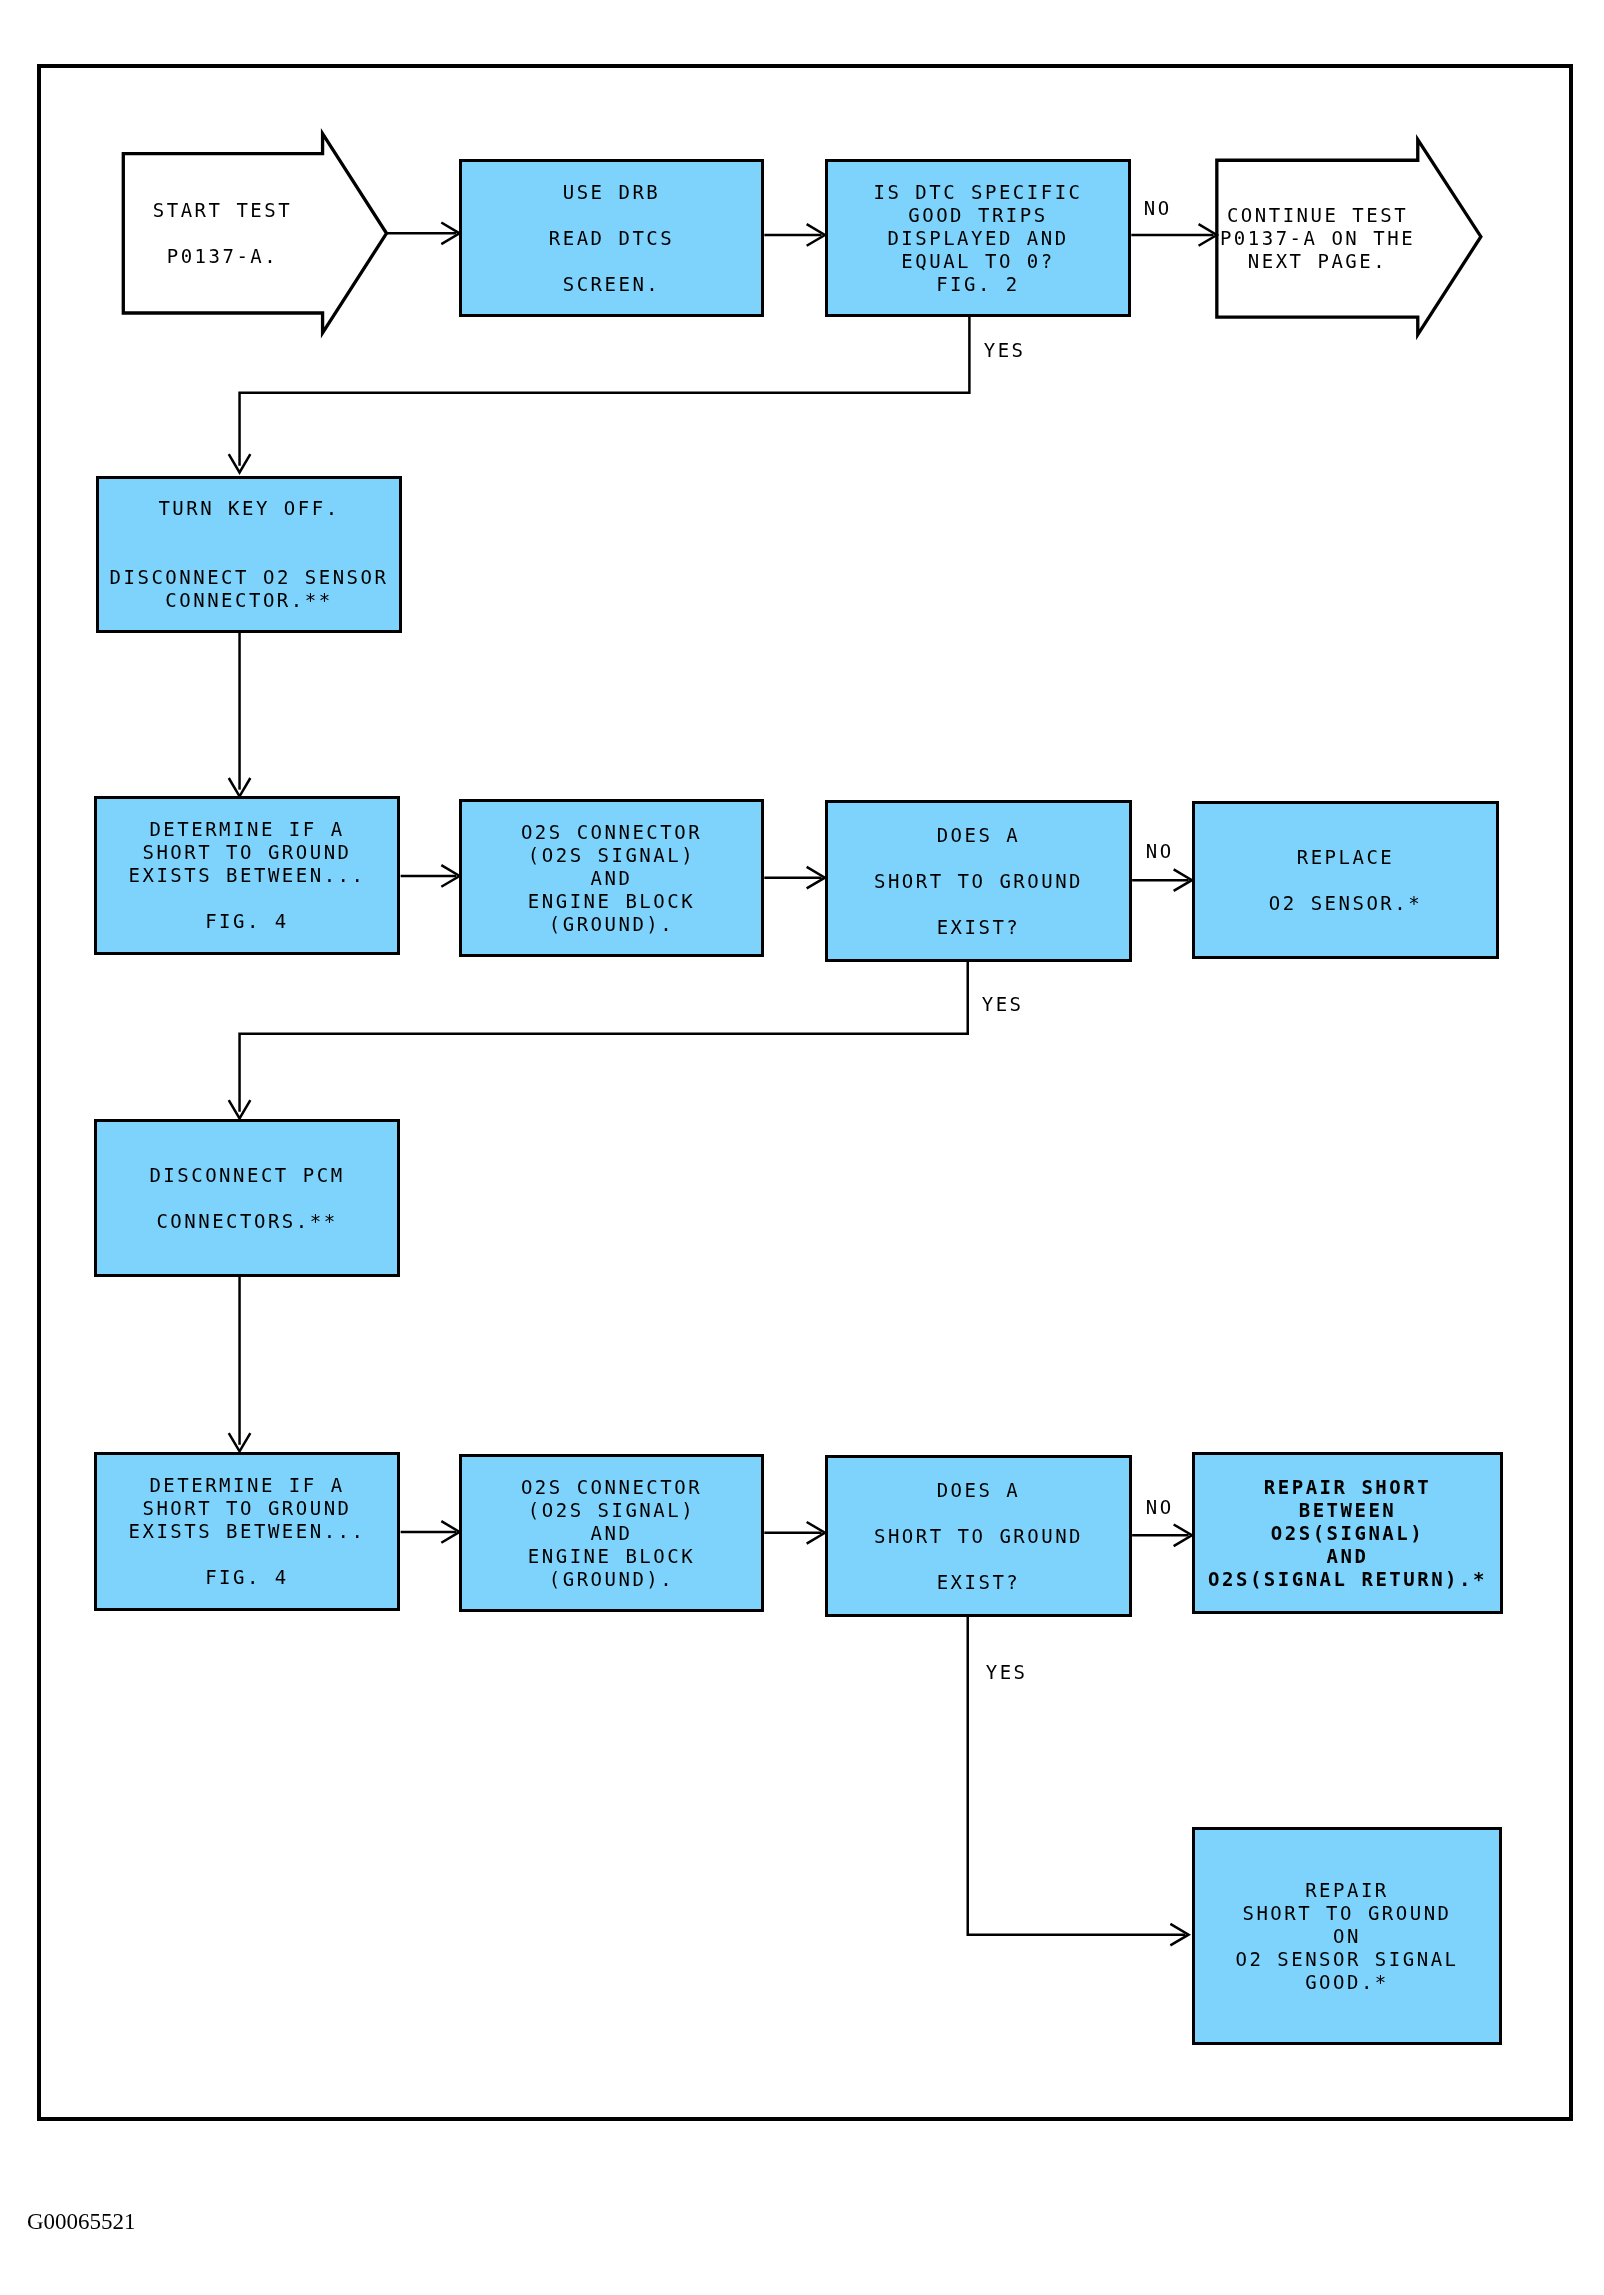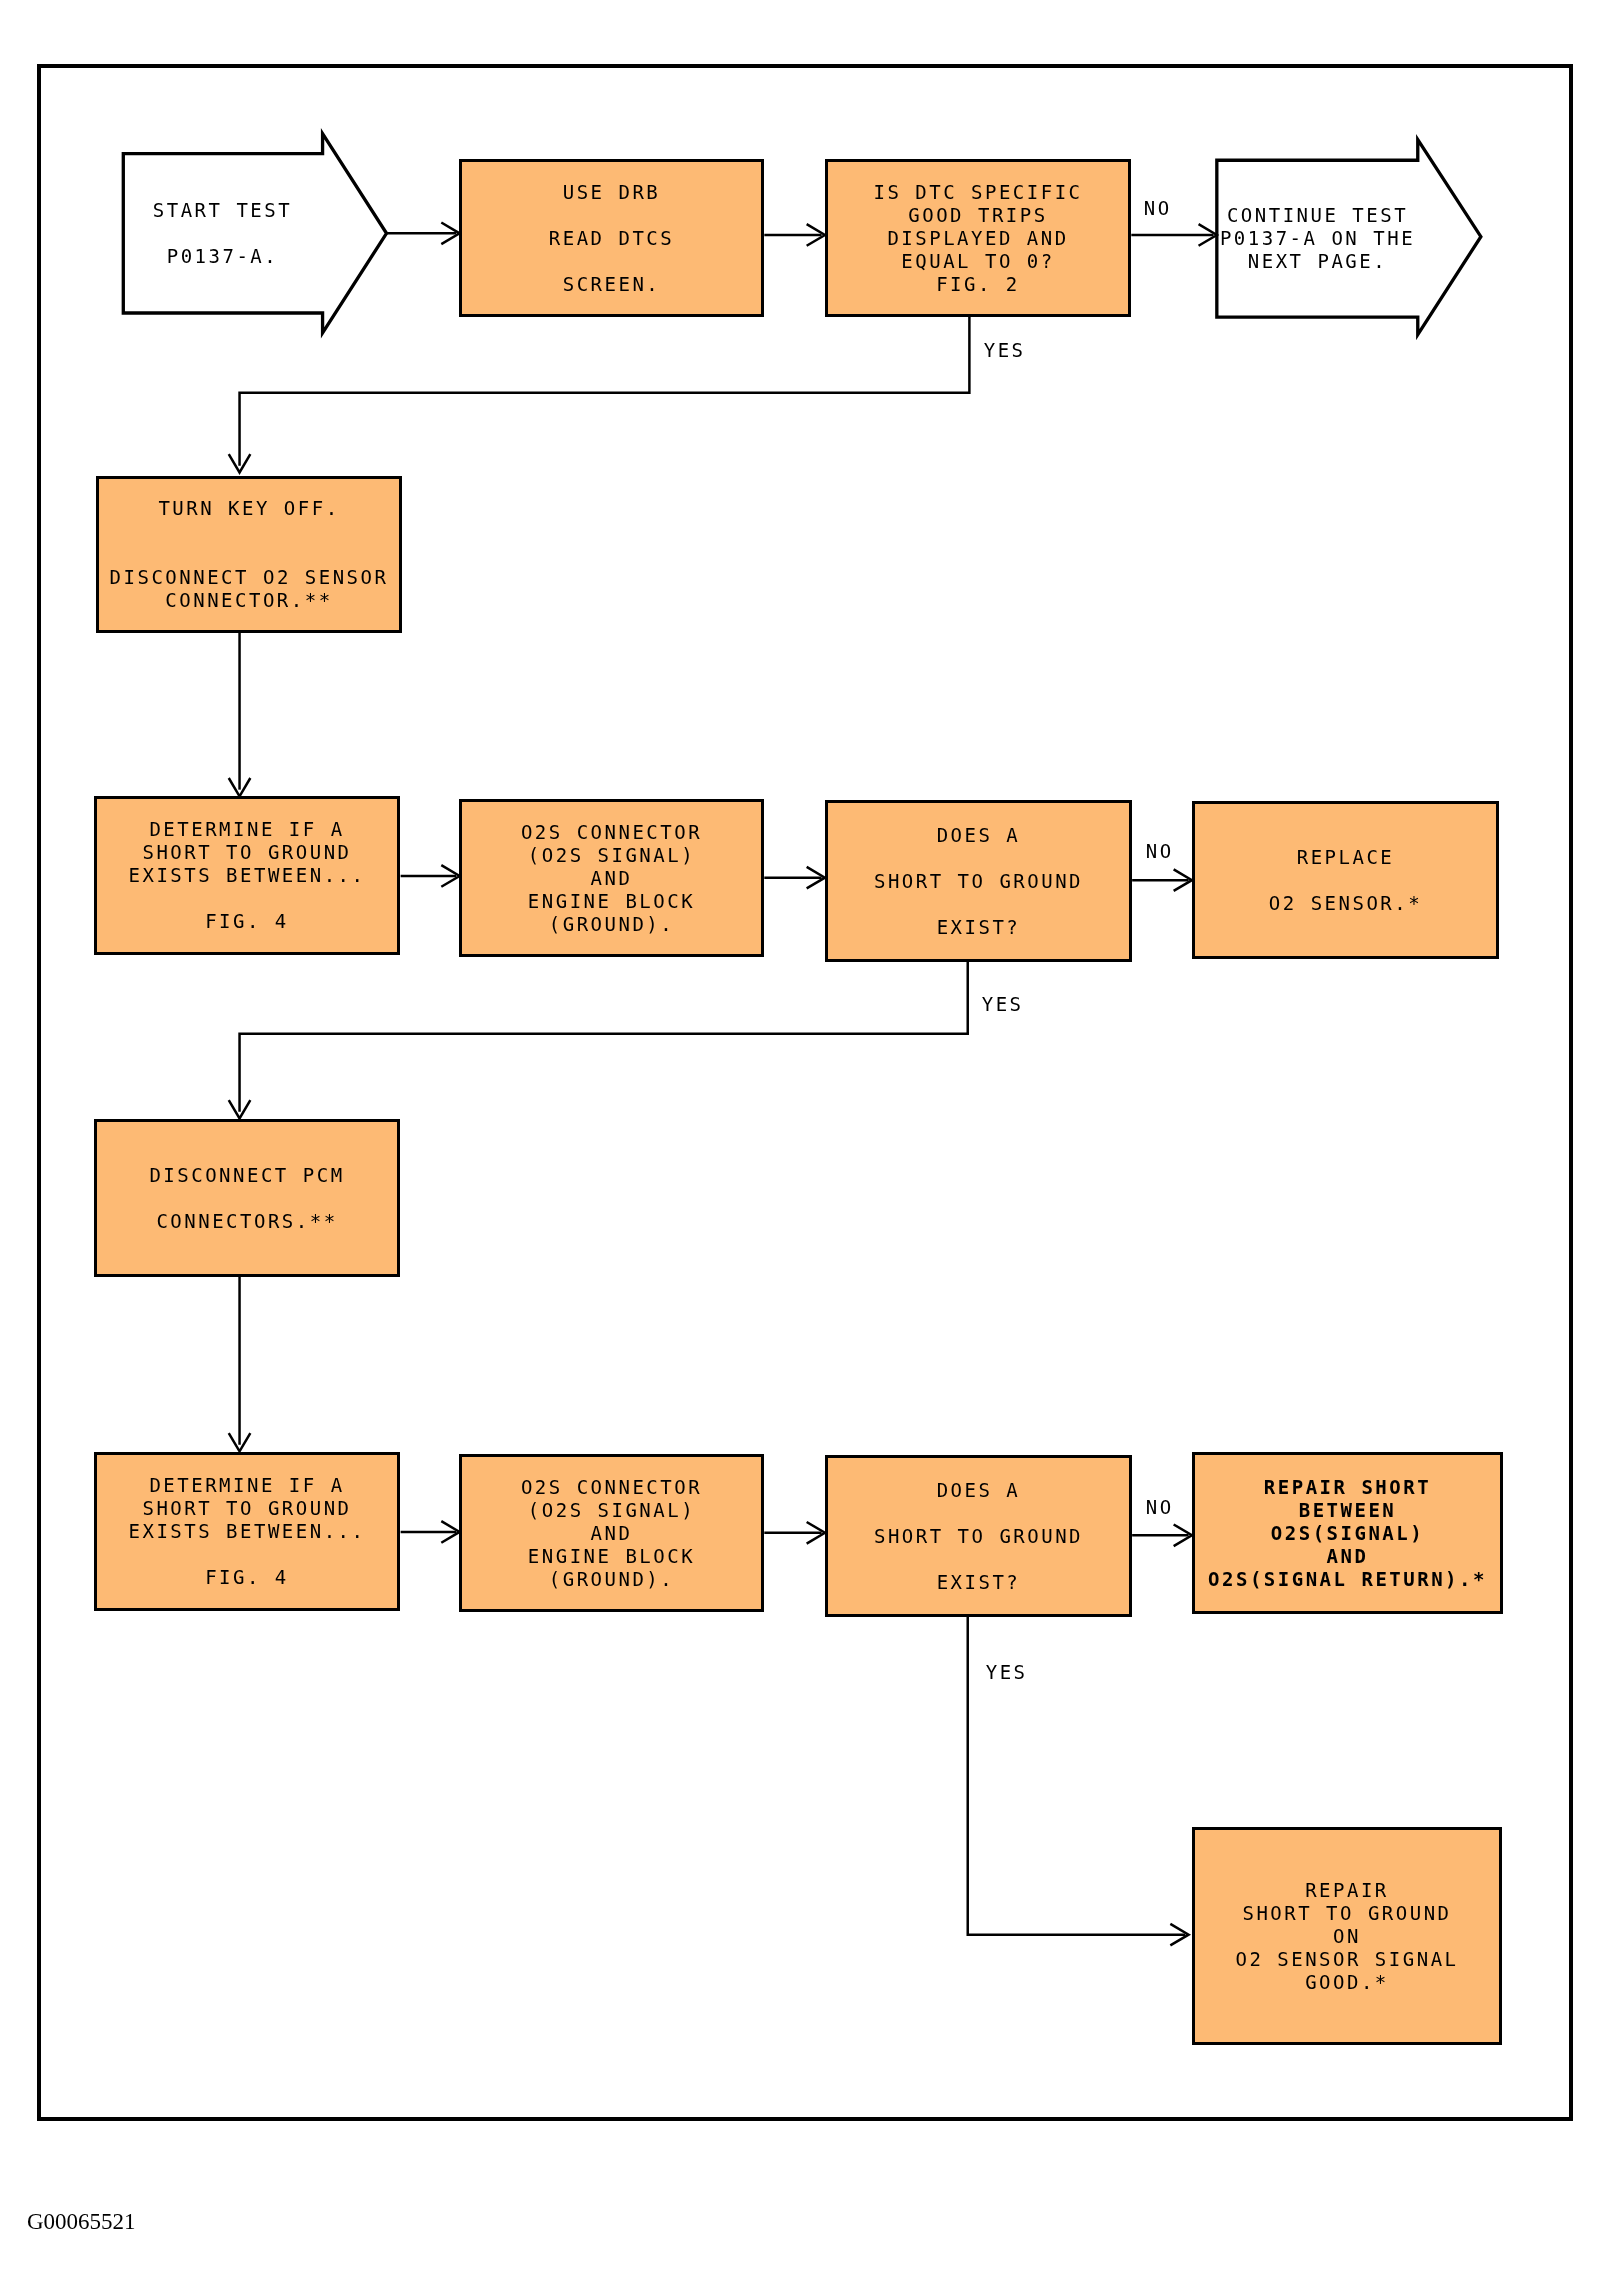--- a/index.html
+++ b/index.html
@@ -10,21 +10,21 @@
     font-family:"DejaVu Sans Mono", monospace;
     color:#000;
     border-radius:31px;
   }
   .outer-border{
     position:absolute;left:37px;top:64px;width:1536px;height:2057px;
     border:4.2px solid #000;box-sizing:border-box;background:transparent;
   }
   svg.wires{position:absolute;left:0;top:0;}
   .node{
-    position:absolute;border:3.3px solid #000;background:#fdba74;
+    position:absolute;border:3.3px solid #000;background:#7dd3fc;
     box-sizing:border-box;
     display:flex;align-items:center;justify-content:center;
     text-align:center;
     font-size:19px;line-height:23px;letter-spacing:2.5px;
     white-space:pre-line;
   }
   .shape-text{
     position:absolute;background:transparent;border:none;
     display:flex;align-items:center;justify-content:center;
     text-align:center;font-size:19px;line-height:23px;letter-spacing:2.5px;

